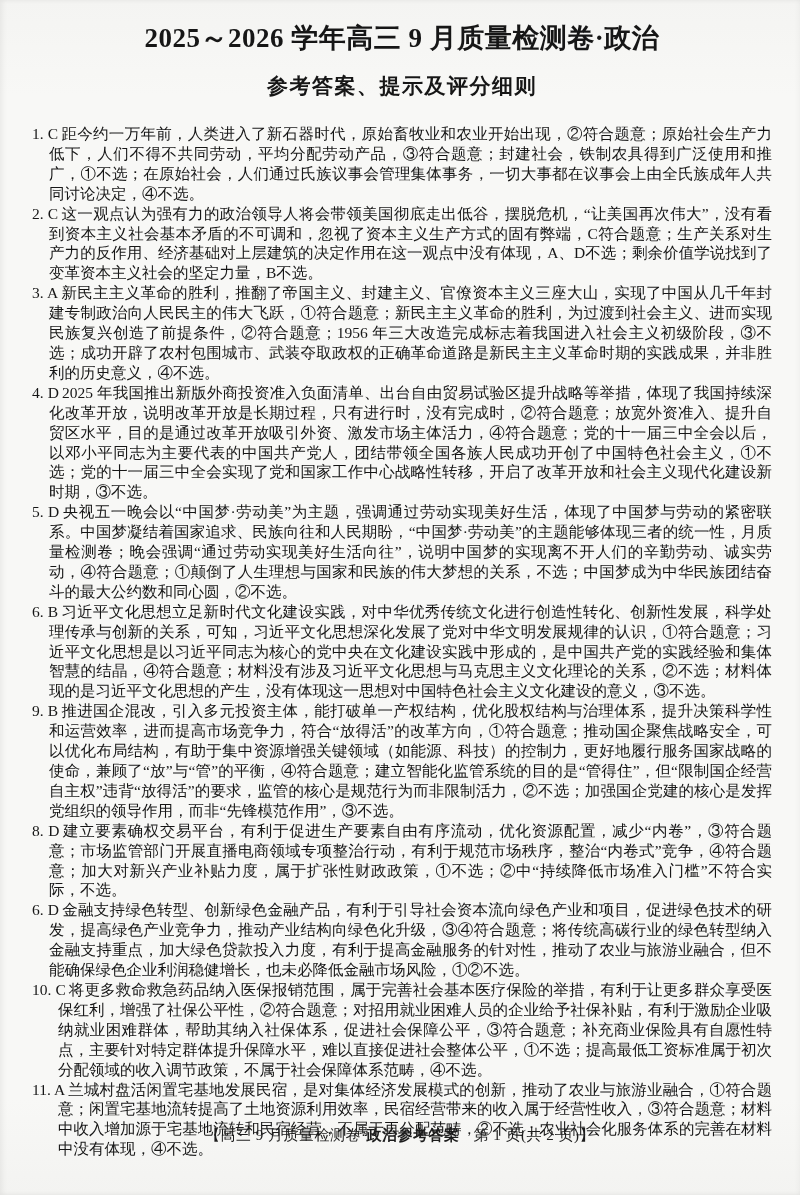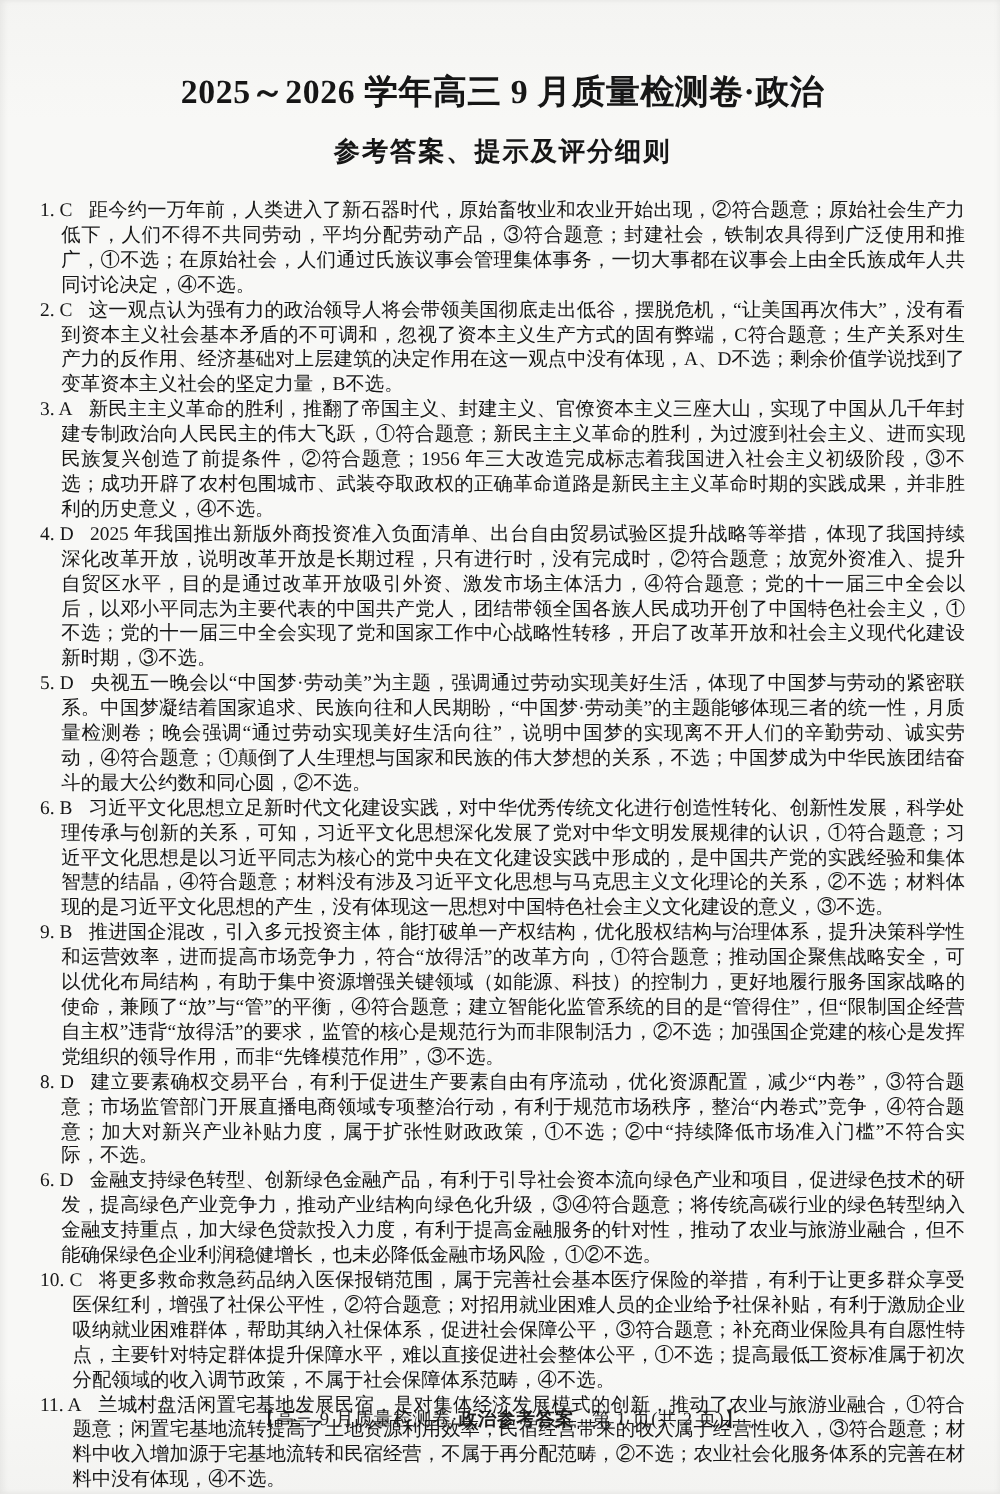--- a/index.html
+++ b/index.html
@@ -5,21 +5,21 @@
   html, body { margin: 0; padding: 0; }
   body {
     width: 800px; height: 1195px;
     background: #efefed;
     font-family: "Liberation Serif", "DejaVu Serif", serif;
   }
   .page {
     position: relative;
     width: 800px; height: 1195px;
     box-sizing: border-box;
-    padding: 55px 28px 0 32px;
+    padding: 20px 28px 0 32px;
     background: linear-gradient(180deg, #f4f4f2 0%, #f8f8f6 8%, #f8f8f6 92%, #f3f3f1 100%);
     box-shadow: inset 3px 0 5px rgba(0,0,0,0.05), inset -2px 0 4px rgba(0,0,0,0.03);
     color: #161616;
     overflow: hidden;
   }
   .title {
     margin: 0 0 8px 0;
     text-align: center;
     font-size: 27px;
     font-weight: bold;
@@ -42,21 +42,21 @@
   .item {
     margin: 0;
     padding-left: 17px;
     text-indent: -17px;
   }
   .item.d2 {
     padding-left: 26px;
     text-indent: -26px;
   }
   .item .label {
-    margin-right: 13px;
+    margin-right: 3px;
     white-space: nowrap;
   }
   .footer {
     position: absolute;
     left: 0; right: 0;
     bottom: 50px;
     text-align: center;
     font-size: 15px;
     color: #1c1c1c;
     letter-spacing: 0.5px;

